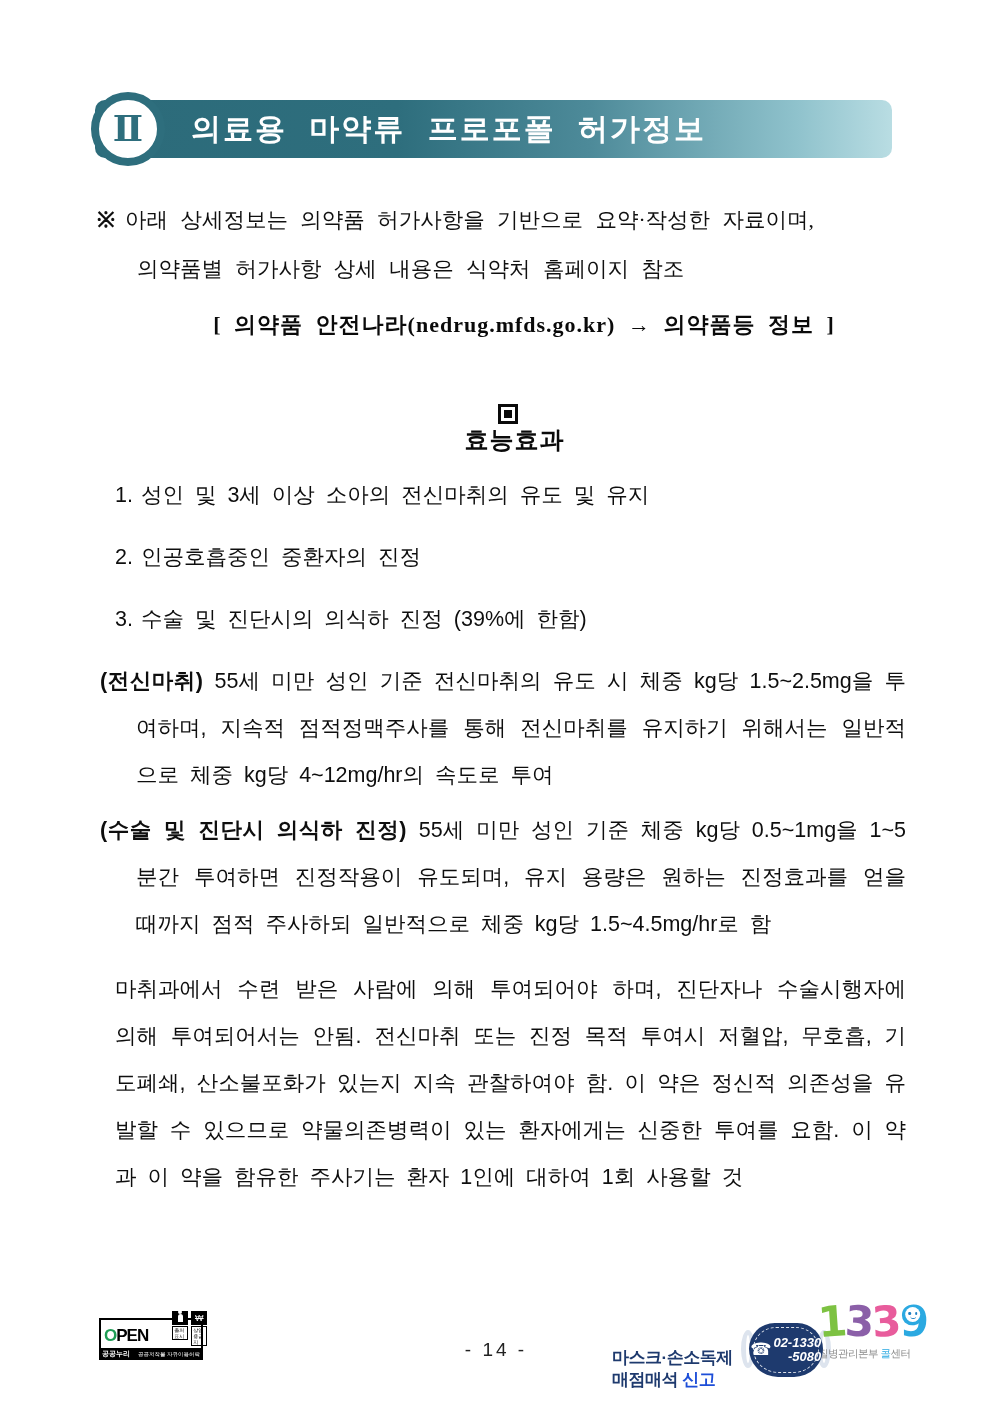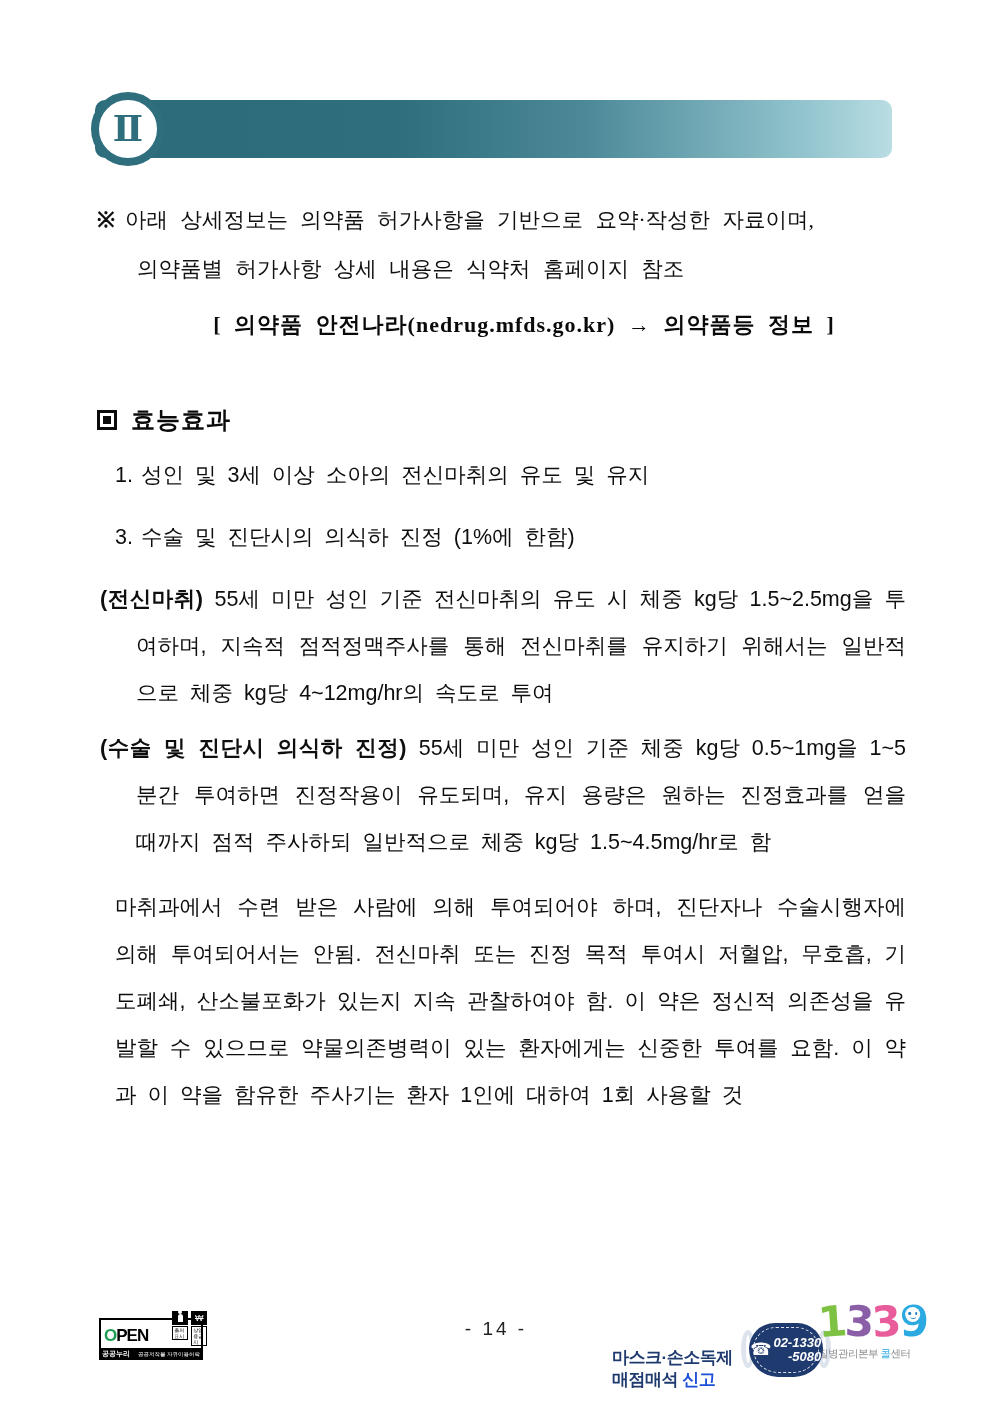--- a/index.html
+++ b/index.html
@@ -85,21 +85,21 @@
   .kogl-nc{color:#fff;font-size:9px;line-height:9px;text-decoration:line-through;}
   .kogl-cell-label{font-size:5px;line-height:6px;color:#000;border:0.5px solid #000;padding:0 1px;margin-top:1px;}
   .kogl-bar{
     position:absolute;left:-2px;right:-2px;bottom:-2px;height:12px;background:#000;color:#fff;
     display:flex;justify-content:space-between;align-items:center;padding:0 3px;
   }
   .kogl-bar-left{font-size:7px;font-weight:bold;}
   .kogl-bar-right{font-size:5.5px;}
   
   .page-num{
-    position:absolute;left:0;right:0;top:22px;text-align:center;
+    position:absolute;left:0;right:0;top:43px;text-align:center;
     font-size:19px;letter-spacing:3px;color:#222;
   }
   
   .report{position:absolute;left:612px;top:12px;display:flex;align-items:center;}
   .report-text{
     text-align:left;font-weight:bold;font-size:17px;line-height:22px;color:#1e3a6e;
     letter-spacing:-0.5px;
     margin-top:39px;
   }
   .report-red{color:#1d4ed8;}
@@ -144,34 +144,38 @@
 </style>
 </head>
 <body>
 
 <div class="page">
 
   <div class="banner">
     <div class="banner-circle">
       <span class="banner-numeral">Ⅱ</span>
     </div>
+    <h1 class="banner-title">의료용 마약류 프로포폴 허가정보</h1>
   </div>
 
   <p class="notice"><span class="notice-marker">※</span><span>아래 상세정보는 의약품 허가사항을 기반으로 요약·작성한 자료이며,</span><br><span>의약품별 허가사항 상세 내용은 식약처 홈페이지 참조</span></p>
   <p class="notice-ref">[ 의약품 안전나라(nedrug.mfds.go.kr) → 의약품등 정보 ]</p>
 
-  <h2 class="sec-head" style="margin-top:64px;">
+  <h2 class="sec-head" style="margin-top:64px;flex-direction:column;">
     <span class="sq-icon"></span>
     <span>효능효과</span>
   </h2>
   <div class="eff-item">
     <span class="eff-num">1.</span><span>성인 및 3세 이상 소아의 전신마취의 유도 및 유지</span>
   </div>
   <div class="eff-item">
-    <span class="eff-num">3.</span><span>수술 및 진단시의 의식하 진정 (1%에 한함)</span>
+    <span class="eff-num">2.</span><span>인공호흡중인 중환자의 진정</span>
+  </div>
+  <div class="eff-item">
+    <span class="eff-num">3.</span><span>수술 및 진단시의 의식하 진정 (39%에 한함)</span>
   </div>
 
   <p class="hang"><span class="lead">(전신마취)</span> <span>55세 미만 성인 기준 전신마취의 유도 시 체중 kg당 1.5~2.5mg을 투여하며, 지속적 점적정맥주사를 통해 전신마취를 유지하기 위해서는 일반적으로 체중 kg당 4~12mg/hr의 속도로 투여</span></p>
   <p class="hang" style="margin-top:8px;"><span class="lead">(수술 및 진단시 의식하 진정)</span> <span>55세 미만 성인 기준 체중 kg당 0.5~1mg을 1~5분간 투여하면 진정작용이 유도되며, 유지 용량은 원하는 진정효과를 얻을 때까지 점적 주사하되 일반적으로 체중 kg당 1.5~4.5mg/hr로 함</span></p>
 
   <p class="block">마취과에서 수련 받은 사람에 의해 투여되어야 하며, 진단자나 수술시행자에 의해 투여되어서는 안됨. 전신마취 또는 진정 목적 투여시 저혈압, 무호흡, 기도폐쇄, 산소불포화가 있는지 지속 관찰하여야 함. 이 약은 정신적 의존성을 유발할 수 있으므로 약물의존병력이 있는 환자에게는 신중한 투여를 요함. 이 약과 이 약을 함유한 주사기는 환자 1인에 대하여 1회 사용할 것</p>
 
   <div class="footer">
 
     <div class="kogl">

